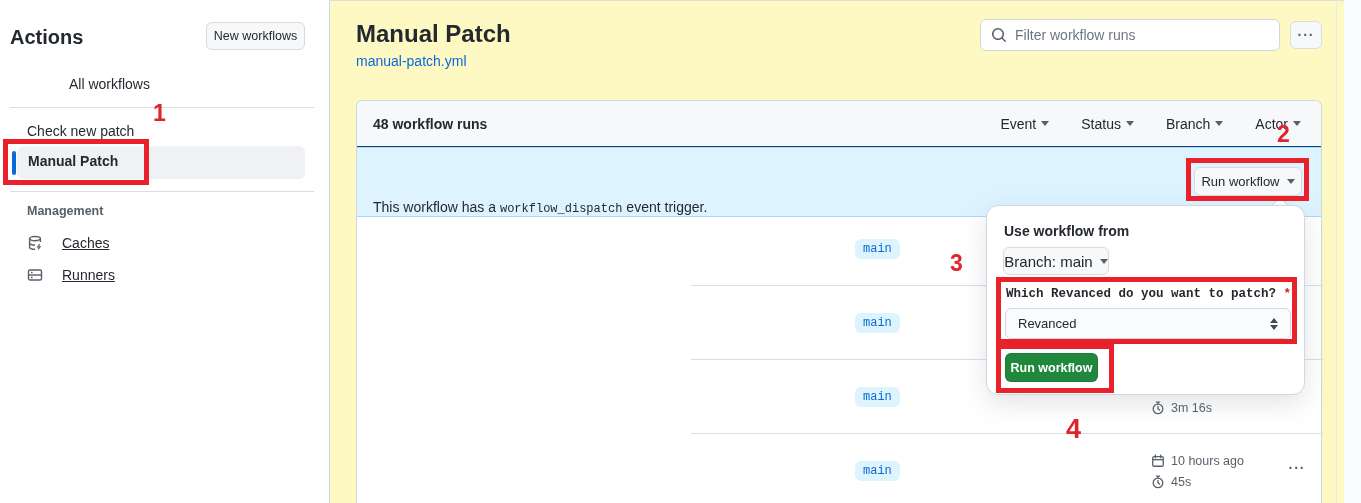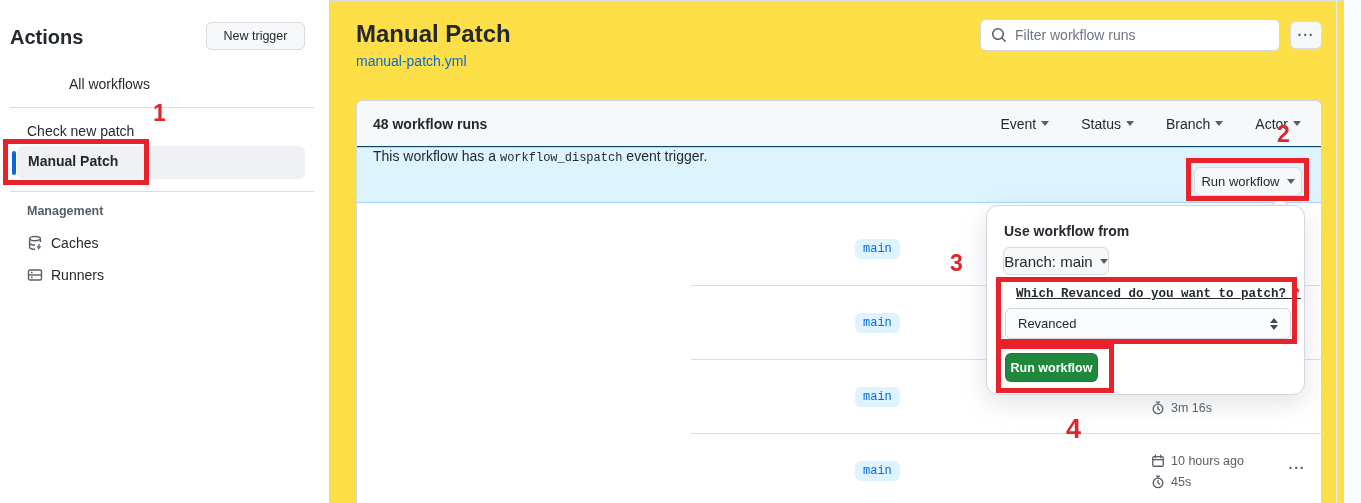--- a/index.html
+++ b/index.html
@@ -1,76 +1,76 @@
 <!DOCTYPE html>
 <html><head>
 <meta charset="utf-8">
 <style>
   * { margin:0; padding:0; box-sizing:border-box; }
   html,body { background:#fff; }
   body { font-family:"Liberation Sans", sans-serif; color:#24292f; }
-  .page { position:relative; width:1361px; height:503px; overflow:hidden; background:#fde047; }
+  .page { position:relative; width:1361px; height:503px; overflow:hidden; background:#fef9c3; }
 
   .topline { position:absolute; left:0; top:0; width:1361px; height:1px; background:#d8dee4; }
   .orange-bar { position:absolute; left:220px; top:0; width:88px; height:3px; background:#fb7a5c; }
 
   
   .sidebar { position:absolute; left:0; top:0; width:330px; height:503px; background:#fff; border-right:1px solid #d0d7de; }
   .actions-title { position:absolute; left:10px; top:26px; font-size:20px; font-weight:700; }
   .btn { display:flex; align-items:center; justify-content:center; background:#f6f8fa; border:1px solid #d5dbe1; border-radius:6px; font-size:12.5px; color:#24292f; cursor:pointer; }
   .new-workflow-btn { position:absolute; left:206px; top:22px; width:99px; height:28px; }
   .side-item { position:absolute; left:27px; font-size:14px; color:#24292f; cursor:pointer; }
   .item-all { top:76px;margin-left:42px; }
   .item-check { top:123px; }
   .side-divider { position:absolute; left:10px; width:304px; height:1px; background:#d8dee4; }
   .div1 { top:107px; } .div2 { top:191px; }
   .selected-row { position:absolute; left:17px; top:146px; width:288px; height:33px; background:#eff1f4; border-radius:6px; }
   .selected-bar { position:absolute; left:12px; top:151px; width:4px; height:24px; border-radius:2px; background:#0969da; }
   .selected-label { position:absolute; left:28px; top:153px; font-size:14px; font-weight:700; }
   .mgmt-heading { position:absolute; left:27px; top:204px; font-size:12.5px; font-weight:600; color:#57606a; }
-  .mgmt-item { position:absolute; left:27px; display:flex; align-items:center; gap:8px; font-size:14px; cursor:pointer; }
+  .mgmt-item { position:absolute; left:27px; display:flex; align-items:center; gap:19px; font-size:14px; cursor:pointer;text-decoration:underline; }
   .mgmt-caches { top:235px; } .mgmt-runners { top:267px; }
   .mgmt-item svg { flex:0 0 auto; }
 
   
   .page-title { position:absolute; left:356px; top:20px; font-size:24px; font-weight:600; }
   .file-link { position:absolute; left:356px; top:53px; font-size:14px; color:#0969da; cursor:pointer; }
   .search-box { position:absolute; left:980px; top:19px; width:300px; height:32px; border:1px solid #d0d7de; border-radius:6px; background:#fff; display:flex; align-items:center; padding:0 10px; gap:8px; }
   .search-box input { border:none; outline:none; font-size:14px; color:#24292f; width:100%; font-family:"Liberation Sans", sans-serif; background:transparent; }
   .search-box input::placeholder { color:#6e7781; }
   .kebab-btn { position:absolute; left:1290px; top:21px; width:32px; height:28px; border:1px solid #d7dde3; }
   .kebab-dots { color:#57606a; font-weight:700; font-size:14px; letter-spacing:1px; line-height:1; }
 
   
   .runs-table { position:absolute; left:356px; top:100px; width:966px; height:403px; border:1px solid #d0d7de; border-bottom:none; border-radius:6px 6px 0 0; background:#fff; }
   .table-header { position:absolute; left:0; top:0; width:100%; height:46px; background:#f6f8fa; border-bottom:1px solid #0c4a6e; border-radius:6px 6px 0 0; display:flex; align-items:center; }
   .runs-count { margin-left:16px; font-size:14px; font-weight:700; }
   .filters { margin-left:auto; display:flex; gap:32px; padding-right:20px; }
   .filter { display:flex; align-items:center; gap:5px; font-size:14px; color:#24292f; cursor:pointer; }
   .caret-down { width:0; height:0; border-left:4px solid transparent; border-right:4px solid transparent; border-top:5px solid #57606a; }
-  .banner { position:absolute; left:0; top:46px; width:100%; height:56px; background:#ddf4ff; border-top:1px solid rgba(84,174,255,.4); border-bottom:1px solid rgba(84,174,255,.4); display:flex; align-items:flex-start; }
+  .banner { position:absolute; left:0; top:46px; width:100%; height:70px; background:#ddf4ff; border-top:1px solid rgba(84,174,255,.4); border-bottom:1px solid rgba(84,174,255,.4); display:flex; align-items:flex-end; }
   .banner-text { margin-left:16px; font-size:14px; }
   .banner-code { font-family:"Liberation Mono", monospace; font-size:12px; padding:0 4px; }
   .run-workflow-dd { position:absolute; left:837px; top:66px; width:108px; height:29px; gap:7px; font-size:13px; }
   .row-divider { position:absolute; left:334px; width:632px; height:1px; background:#d8dee4; }
   .rd1 { top:184px; } .rd2 { top:258px; } .rd3 { top:332px; }
   .branch-badge { position:absolute; left:498px; height:20px; display:flex; align-items:center; padding:8px 8px; background:#ddf4ff; color:#0969da; border-radius:6px; font-family:"Liberation Mono", monospace; font-size:12px; cursor:pointer; }
   .bb1 { top:138px; } .bb2 { top:212px; } .bb3 { top:286px; } .bb4 { top:360px; }
   .row-meta { position:absolute; left:794px; display:flex; align-items:center; gap:6px; font-size:12.5px; color:#57606a; }
   .meta-r3-dur { top:300px; }
   .meta-r4-date { top:353px; }
   .meta-r4-dur { top:374px; }
   .row-kebab { position:absolute; left:922px; top:355px; width:36px; height:24px; display:flex; align-items:center; justify-content:center; cursor:pointer; background:transparent; border:none; }
 
   
   .popover { position:absolute; left:986px; top:205px; width:319px; height:190px; background:#fff; border:1px solid #d0d7de; border-radius:12px; box-shadow:0 8px 24px rgba(140,149,159,.25); }
   .popover-caret { position:absolute; left:1274px; top:199px; width:12px; height:12px; background:#fff; border-left:1px solid #d0d7de; border-top:1px solid #d0d7de; transform:rotate(45deg); }
   .popover-heading { position:absolute; left:17px; top:17px; font-size:14px; font-weight:700; }
   .branch-btn { position:absolute; left:16px; top:41px; width:106px; height:28px; gap:7px; font-size:15px; }
-  .input-label { position:absolute; left:29px; top:81px; font-family:"Liberation Mono", monospace; font-size:12.5px; font-weight:700;text-decoration:underline; }
+  .input-label { position:absolute; left:19px; top:81px; font-family:"Liberation Mono", monospace; font-size:12.5px; font-weight:700; }
   .required-mark { color:#cf222e; }
   .input-select { position:absolute; left:18px; top:102px; width:286px; height:31px; background:#fafbfc; border:1px solid #d0d7de; border-radius:6px; display:flex; align-items:center; padding:0 12px; font-size:13px; cursor:pointer; }
   .updown { margin-left:auto; display:flex; flex-direction:column; gap:2px; }
   .tri-up { width:0; height:0; border-left:4px solid transparent; border-right:4px solid transparent; border-bottom:5px solid #424a53; }
   .tri-dn { width:0; height:0; border-left:4px solid transparent; border-right:4px solid transparent; border-top:5px solid #424a53; }
   .green-btn { position:absolute; left:18px; top:147px; width:93px; height:29px; background:#1f883d; border:1px solid rgba(27,31,36,.15); border-radius:6px; color:#fff; font-size:12.5px; font-weight:700; display:flex; align-items:center; justify-content:center; cursor:pointer; }
 
   
   .anno-box { position:absolute; border:5px solid #e8212a; background:transparent; pointer-events:none; }
   .anno-1 { left:3px; top:139px; width:146px; height:46px; }
@@ -92,21 +92,21 @@
 </head>
 <body>
 
 <div class="page">
 
   <div class="topline"></div>
   <div class="orange-bar"></div>
 
   <aside class="sidebar">
     <div class="actions-title">Actions</div>
-    <button class="btn new-workflow-btn">New trigger</button>
+    <button class="btn new-workflow-btn">New workflows</button>
 
     <div class="side-item item-all">All workflows</div>
     <div class="side-divider div1"></div>
     <div class="side-item item-check">Check new patch</div>
 
     <div class="selected-row"></div>
     <div class="selected-bar"></div>
     <div class="selected-label">Manual Patch</div>
 
     <div class="side-divider div2"></div>

